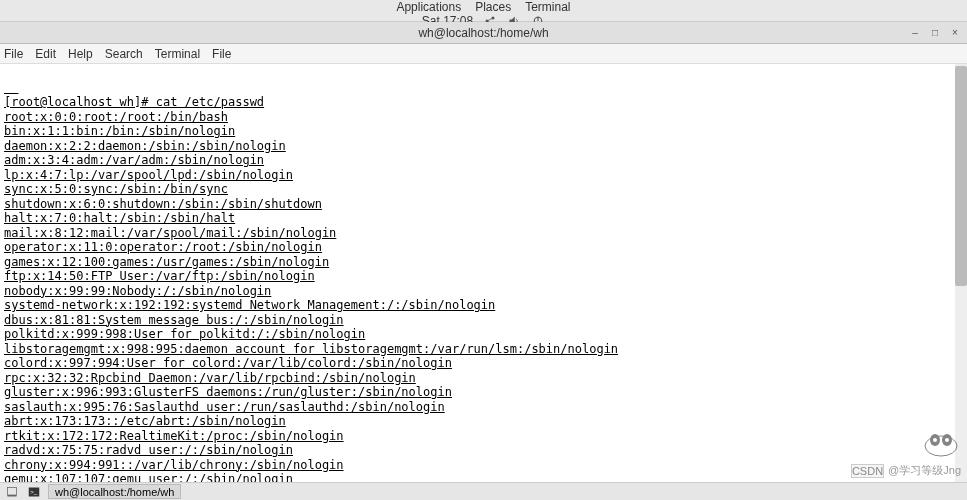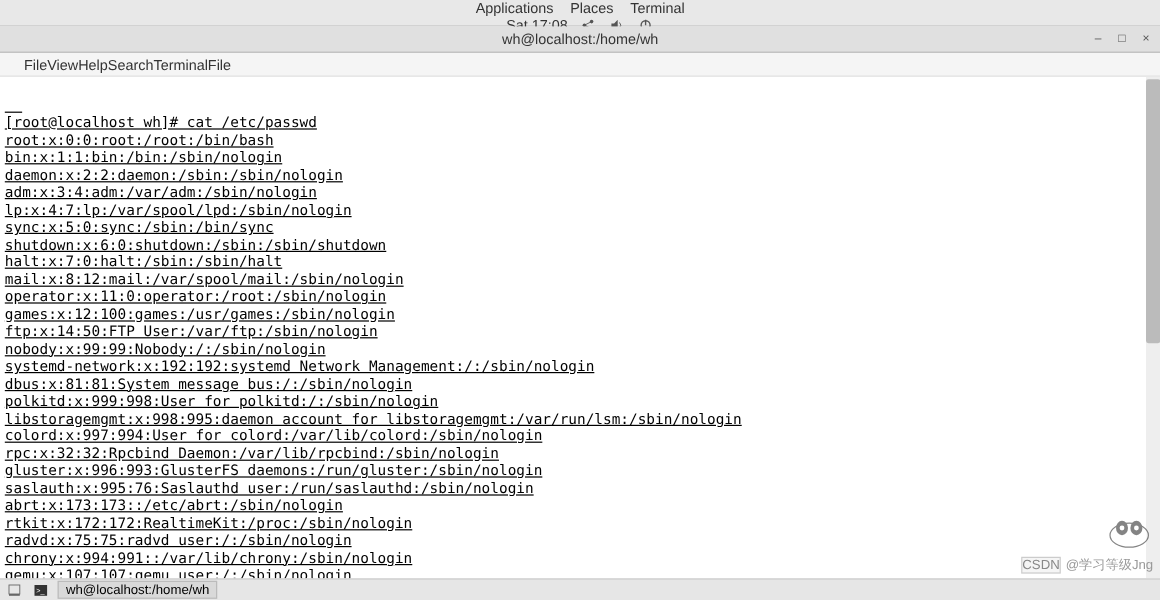--- a/index.html
+++ b/index.html
@@ -8,21 +8,21 @@
     .topbar { height: 22px; background: #e8e8e8; border-bottom: 1px solid #ccc; display: flex; align-items: center; justify-content: space-between; padding: 0 8px; color: #333; flex-direction: column; }
     .topbar-left { display: flex; gap: 14px; }
     .topbar-left span { cursor: pointer; }
     .topbar-right { display: flex; align-items: center; gap: 10px; }
     .tray-icon { width: 14px; height: 14px; display: inline-flex; align-items: center; justify-content: center; }
     
     .titlebar { height: 22px; background: #e0e0e0; border-bottom: 1px solid #bbb; display: flex; align-items: center; justify-content: center; position: relative; color: #333; font-weight: 500; }
     .win-controls { position: absolute; right: 6px; display: flex; gap: 8px; }
     .win-btn { width: 12px; height: 12px; display: flex; align-items: center; justify-content: center; cursor: pointer; font-size: 10px; color: #555; }
     
-    .menubar { height: 20px; background: #f5f5f5; border-bottom: 1px solid #ddd; display: flex; align-items: center; padding: 0 20px; color: #333; }
+    .menubar { height: 20px; background: #f5f5f5; border-bottom: 1px solid #ddd; display: flex; align-items: center; padding: 0 4px; gap: 12px; color: #333; }
     .menubar span { cursor: pointer; }
     
     .terminal-body { background: #fff; color: #000; font-family: "DejaVu Sans Mono", "Liberation Mono", monospace; font-size: 12px; line-height: 14.5px; white-space: pre; overflow: hidden; padding: 2px 4px; height: calc(100% - 22px - 22px - 20px - 18px); position: relative; text-decoration: underline; }
     .terminal-body .scrollbar { position: absolute; right: 0; top: 0; width: 12px; height: 100%; background: #eee; }
     .terminal-body .scrollbar-thumb { position: absolute; right: 0; width: 12px; background: #bbb; border-radius: 2px; }
     
     .taskbar { position: absolute; bottom: 0; left: 0; right: 0; height: 18px; background: #e6e6e6; border-top: 1px solid #ccc; display: flex; align-items: center; padding: 0 4px; gap: 6px; }
     .task-item { background: #d9d9d9; border: 1px solid #bbb; padding: 0 6px; height: 15px; display: flex; align-items: center; font-size: 11px; cursor: pointer; }
     .task-icon { width: 16px; height: 16px; display: flex; align-items: center; justify-content: center; cursor: pointer; }
     
@@ -69,21 +69,21 @@
   <span>wh@localhost:/home/wh</span>
   <div class="win-controls">
     <span class="win-btn">–</span>
     <span class="win-btn">□</span>
     <span class="win-btn">×</span>
   </div>
 </div>
 
 <div class="menubar">
   <span>File</span>
-  <span>View</span>
+  <span>Edit</span>
   <span>Help</span>
   <span>Search</span>
   <span>Terminal</span>
   <span>File</span>
 </div>
 
 <div class="terminal-body">
   <div id="term-content">[root@localhost wh]# cat /etc/passwd
 root:x:0:0:root:/root:/bin/bash
 bin:x:1:1:bin:/bin:/sbin/nologin

